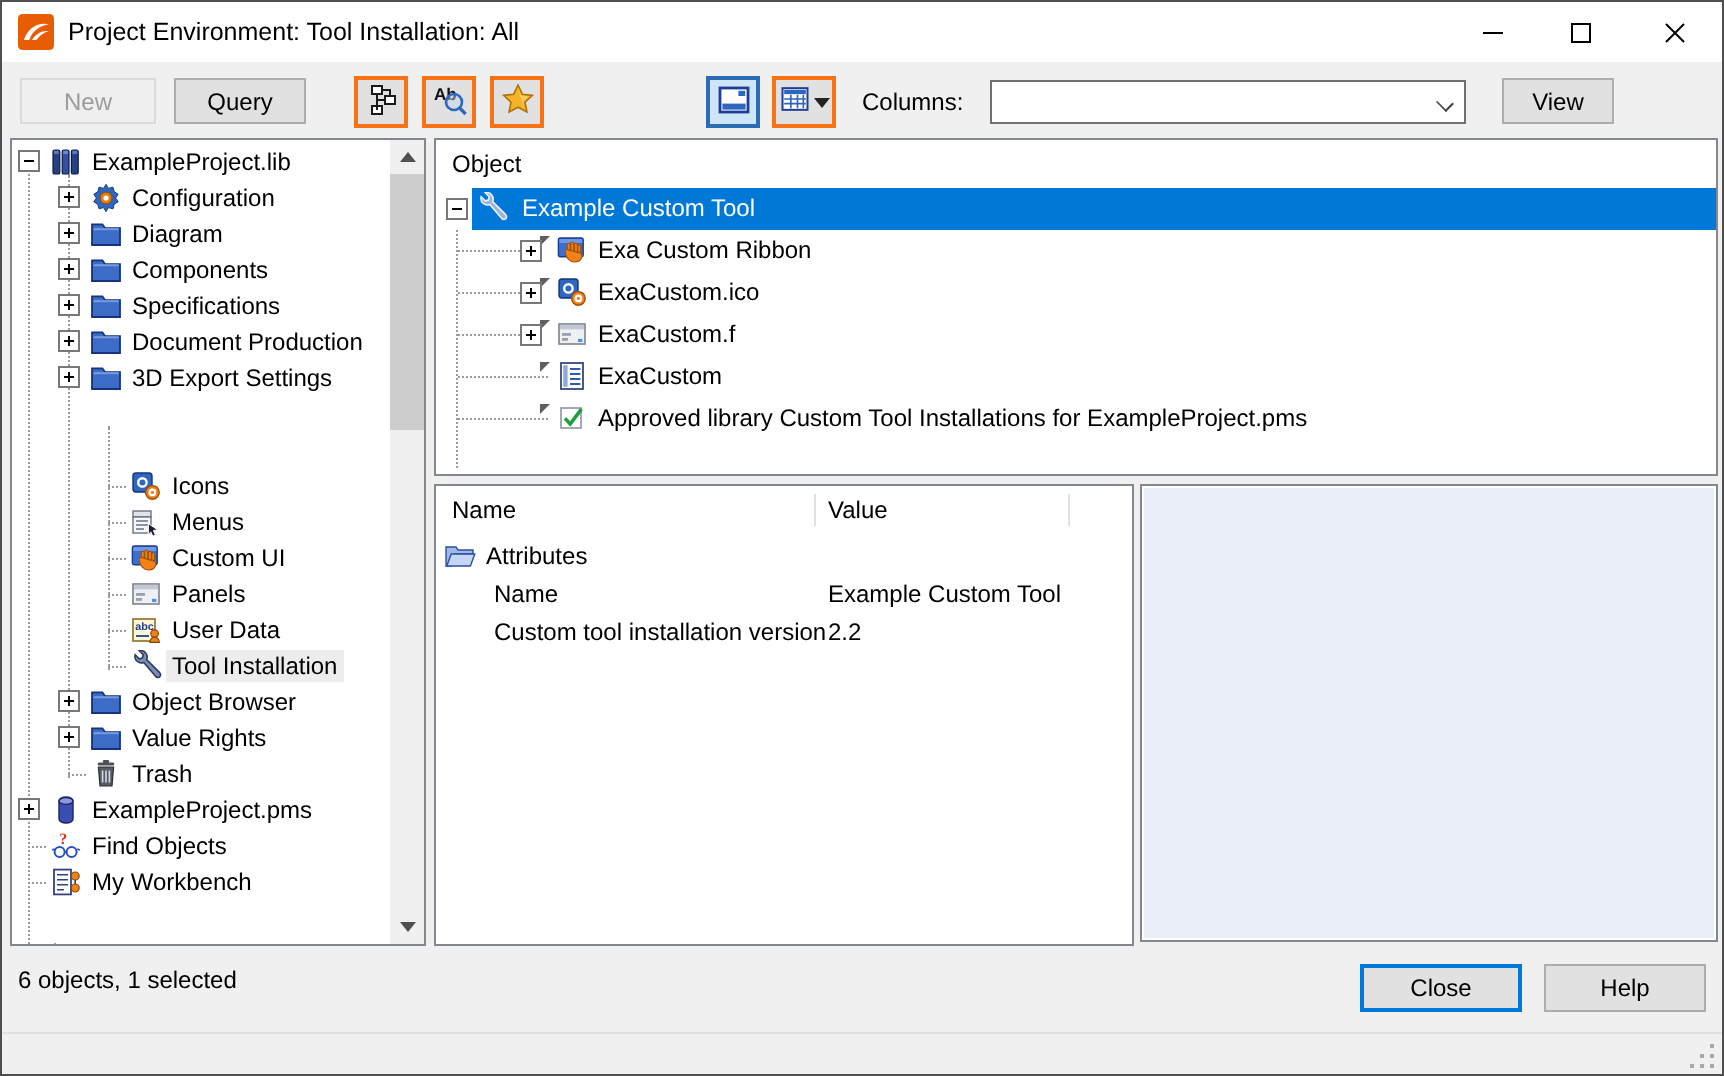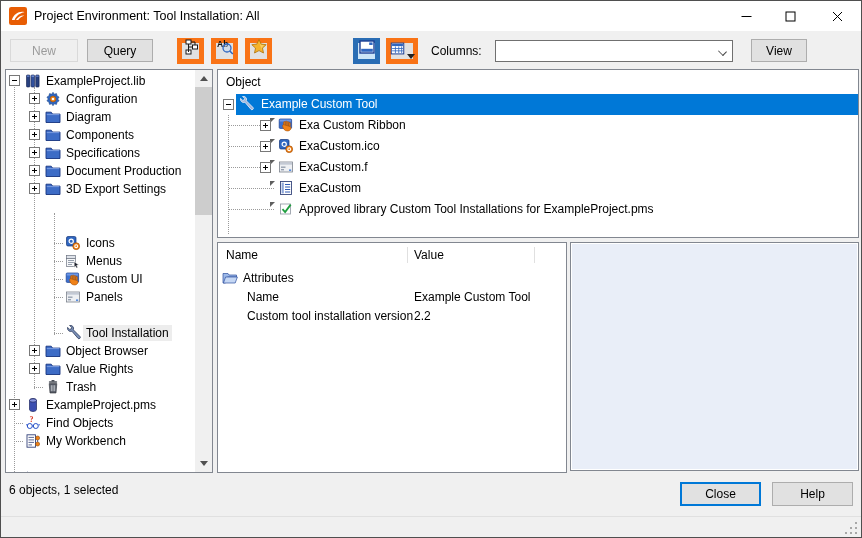--- a/index.html
+++ b/index.html
@@ -14,21 +14,21 @@
   .titlebar .title { position:absolute; left:33px; top:0; height:30px; line-height:30px; font-size:12.5px; white-space:nowrap; }
   .wctl { position:absolute; top:0; height:30px; display:flex; align-items:center; justify-content:center; }
   .wctl svg { width:11px; height:11px; }
   
   .toolbar { position:absolute; left:0; top:30px; width:100%; height:36px; background:#f0f0f0; }
   .btn {
     position:absolute; display:flex; align-items:center; justify-content:center;
     background:#e1e1e1; border:1px solid #adadad; font-size:12px; cursor:default; white-space:nowrap;
   }
   .btn.disabled { background:#efefef; border-color:#d9d9d9; color:#9b9b9b; }
-  .iconbtn { position:absolute; width:27px; height:26px; background:#e1e1e1; border:5px solid #f97316; display:flex; align-items:flex-end; justify-content:center; }
+  .iconbtn { position:absolute; width:27px; height:26px; background:#e1e1e1; border:2px solid #f97316; display:flex; align-items:center; justify-content:center; }
   .iconbtn svg { width:18px; height:18px; }
   .iconbtn.active { background:#cde5f7; border-color:#2a6db4; }
   .caret { width:0; height:0; border-left:4px solid transparent; border-right:4px solid transparent; border-top:5px solid #222; margin-left:2px; }
   .lab { position:absolute; line-height:22px; }
   .combo { position:absolute; background:#fff; border:1px solid #707070; }
   .combo .chev { position:absolute; right:6px; top:7px; width:7px; height:7px; border-right:1.4px solid #444; border-bottom:1.4px solid #444; transform:rotate(45deg) scale(1,0.8); }
   
   .panel { position:absolute; background:#fff; border:1px solid #828790; overflow:hidden; }
   .guide { position:absolute; width:0; border-left:1px dotted #9a9a9a; }
   .stub  { position:absolute; height:0; border-top:1px dotted #9a9a9a; }
@@ -267,20 +267,33 @@
             <svg viewBox="0 0 16 16">
               <rect x="1.5" y="3" width="13" height="10" fill="#eef0f3" stroke="#7c828c" stroke-width="0.8"></rect>
               <rect x="2" y="3.4" width="12" height="2.3" fill="#c3c9d4"></rect>
               <rect x="3" y="7.5" width="4.5" height="1.4" fill="#96a0b0"></rect>
               <rect x="3" y="10" width="3" height="1.4" fill="#96a0b0"></rect>
               <rect x="11" y="10.4" width="2.2" height="1.6" fill="#5a8ede"></rect>
             </svg>
           </div>
           <div class="tlbl" style="left: 77px; top: 1px;">Panels</div>
         </div>
+        <div class="trow" style="top: 234px; height: 18px;">
+          <div class="stub" style="left: 48px; top: 9px; width: 9px;"></div>
+          <div class="ticon" style="left: 59px; top: 1px;">
+            <svg viewBox="0 0 16 16">
+              <rect x="1.5" y="2.5" width="11" height="11" fill="#fdf6d8" stroke="#8a6d1f" stroke-width="0.8"></rect>
+              <text x="2.6" y="8" font-size="5.4" font-weight="bold" fill="#23408f" font-family="Liberation Sans,sans-serif">abc</text>
+              <path d="M3 11h6.5" stroke="#23408f" stroke-width="0.9"></path>
+              <circle cx="12.3" cy="9.8" r="1.9" fill="#f08218" stroke="#8c4a08" stroke-width="0.6"></circle>
+              <path d="M9.9 14.2c.3-1.7 1.2-2.6 2.4-2.6s2.1.9 2.4 2.6z" fill="#f08218" stroke="#8c4a08" stroke-width="0.6"></path>
+            </svg>
+          </div>
+          <div class="tlbl" style="left: 77px; top: 1px;">User Data</div>
+        </div>
         <div class="trow" style="top: 252px; height: 18px;">
           <div class="stub" style="left: 48px; top: 9px; width: 9px;"></div>
           <div class="ticon" style="left: 59px; top: 1px;">
             <svg viewBox="0 0 16 16">
               <path d="M6.5 5.2A3.2 3.2 0 0 1 2.2 1.4l2 2 1.6-.4.4-1.6-2-2A3.2 3.2 0 0 1 7.9 3.8l6.5 6.5a1.35 1.35 0 1 1-1.9 1.9z" transform="translate(0.4 1)" fill="#7b90b8" stroke="#2e3c5c" stroke-width="0.8"></path>
             </svg>
           </div>
           <div class="tlbl sel-inactive" style="left: 77px; top: 1px;">Tool Installation</div>
         </div>
         <div class="trow" style="top: 270px; height: 18px;">

